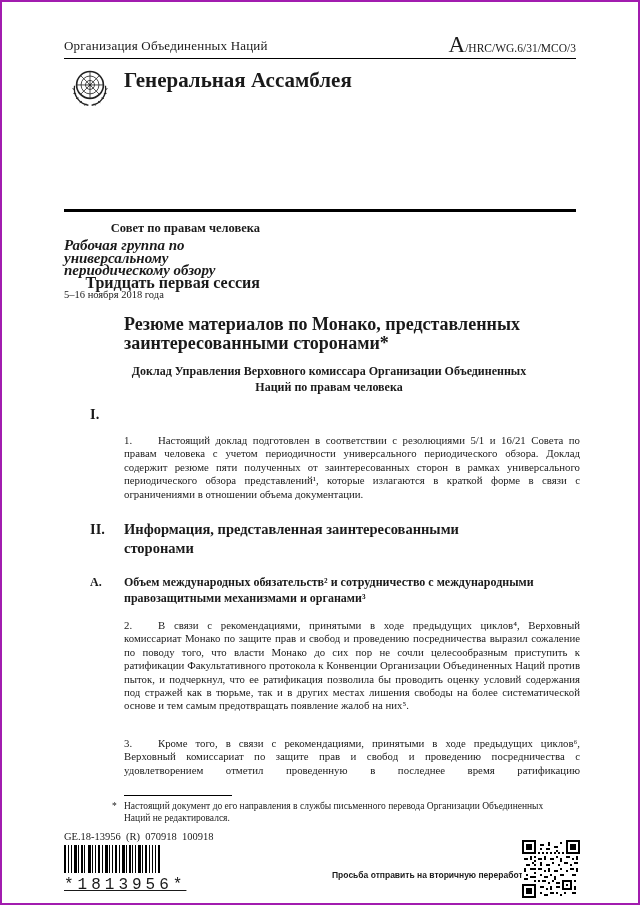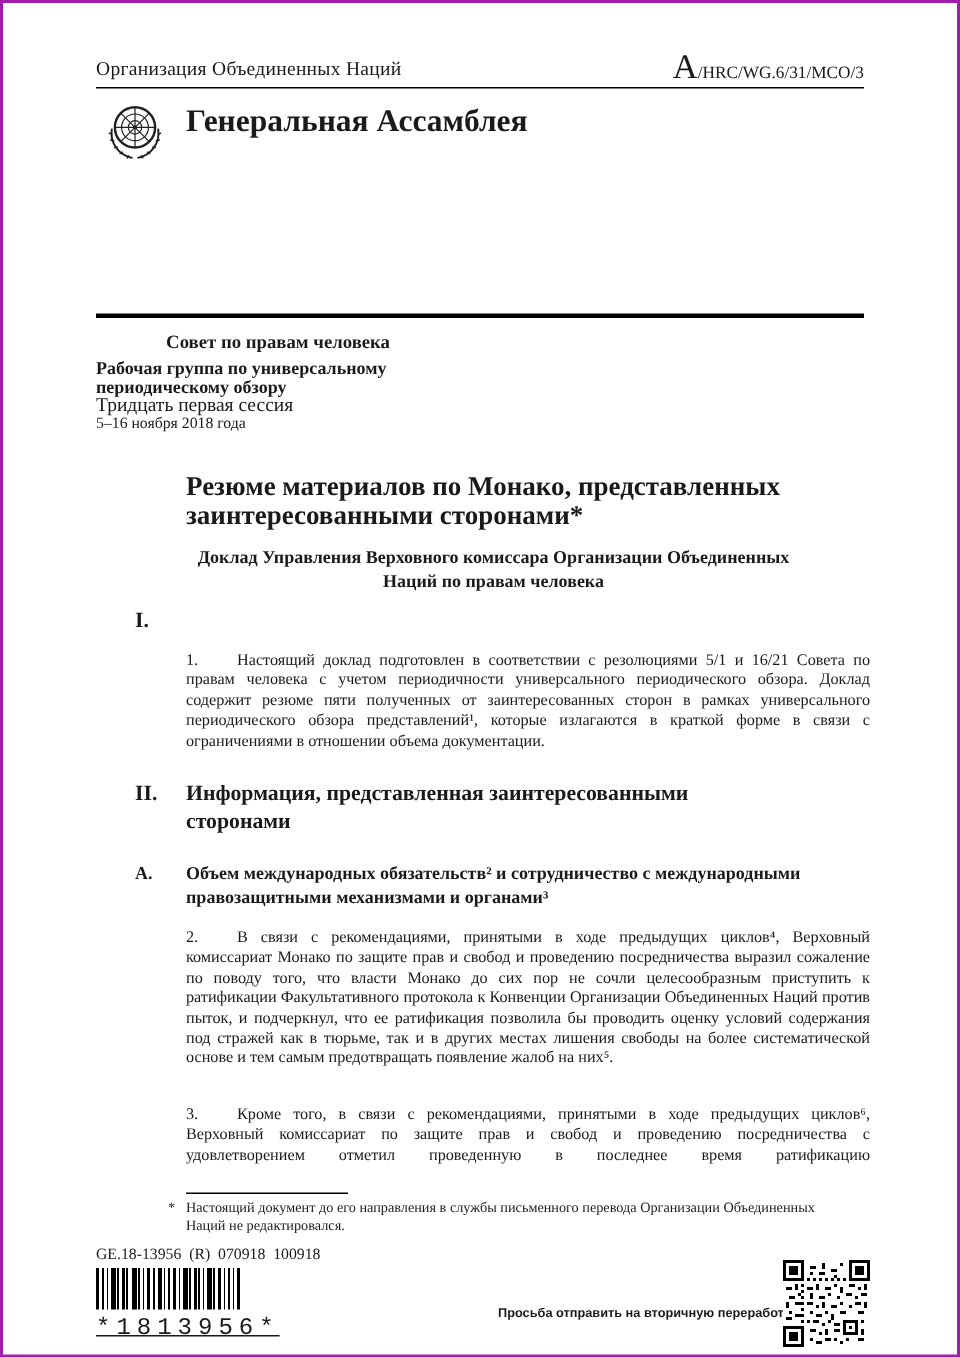--- a/index.html
+++ b/index.html
@@ -14,22 +14,22 @@
   .header-rule { position:absolute; left:62px; right:62px; top:56px; height:1px; background:#000; }
 
   .emblem { position:absolute; left:62px; top:61px; width:52px; height:52px; }
   .assembly-title { position:absolute; left:122px; top:66px; font-size:21px; font-weight:bold; }
   .distr { position:absolute; left:428px; top:71px; font-size:10.5px; line-height:13.5px; }
 
   .thick-rule { position:absolute; left:62px; right:62px; top:207px; height:3px; background:#000; }
 
   .session { position:absolute; left:62px; top:219px; }
   .session .council { font-size:12.5px; font-weight:bold; margin-bottom:3px;text-align:right; }
-  .session .wg { font-size:12px; font-weight:bold; line-height:12.5px; width:196px; }
-  .session .snum { font-size:13px; font-weight:normal; line-height:12.5px; }
+  .session .wg { font-size:15px; font-weight:bold; line-height:12.5px; width:196px;font-style:italic; }
+  .session .snum { font-size:16px; font-weight:bold; line-height:12.5px;text-align:right; }
   .session .dates { font-size:10.5px; line-height:12.5px; }
 
   .title { position:absolute; left:122px; top:313px; width:400px; font-size:18px; line-height:19px; font-weight:bold; }
   .subtitle { position:absolute; left:122px; top:361px; width:410px; font-size:12px; line-height:16px; font-weight:bold;text-align:center; }
 
   .sec { position:absolute; left:88px; display:flex; font-weight:bold; }
   .sec .hnum { width:34px; flex:none; }
   .sec1 { top:404px; font-size:14.5px; }
   .sec2 { top:518px; font-size:14.5px; line-height:19px; }
   .sec2 .htext { width:380px; }

